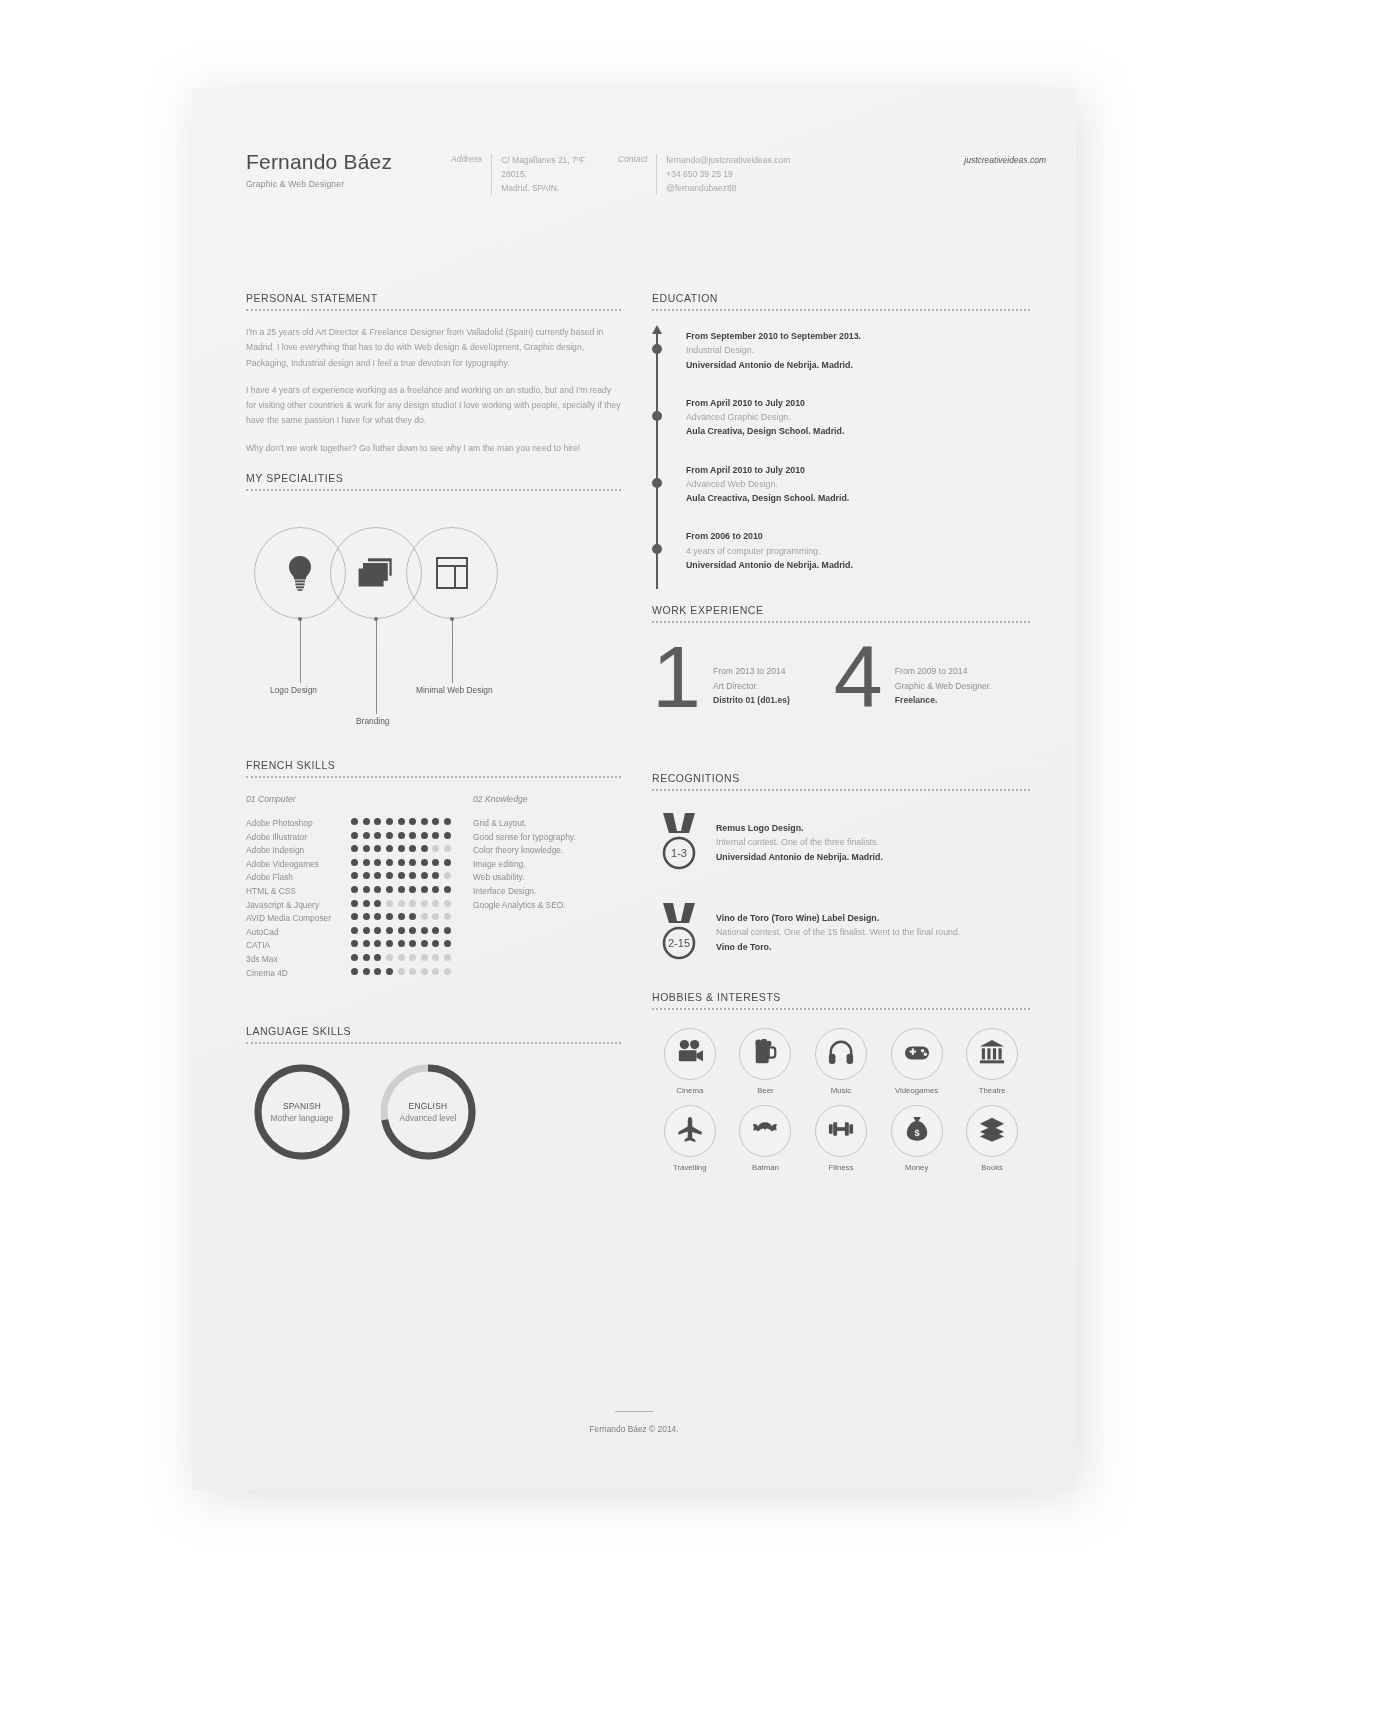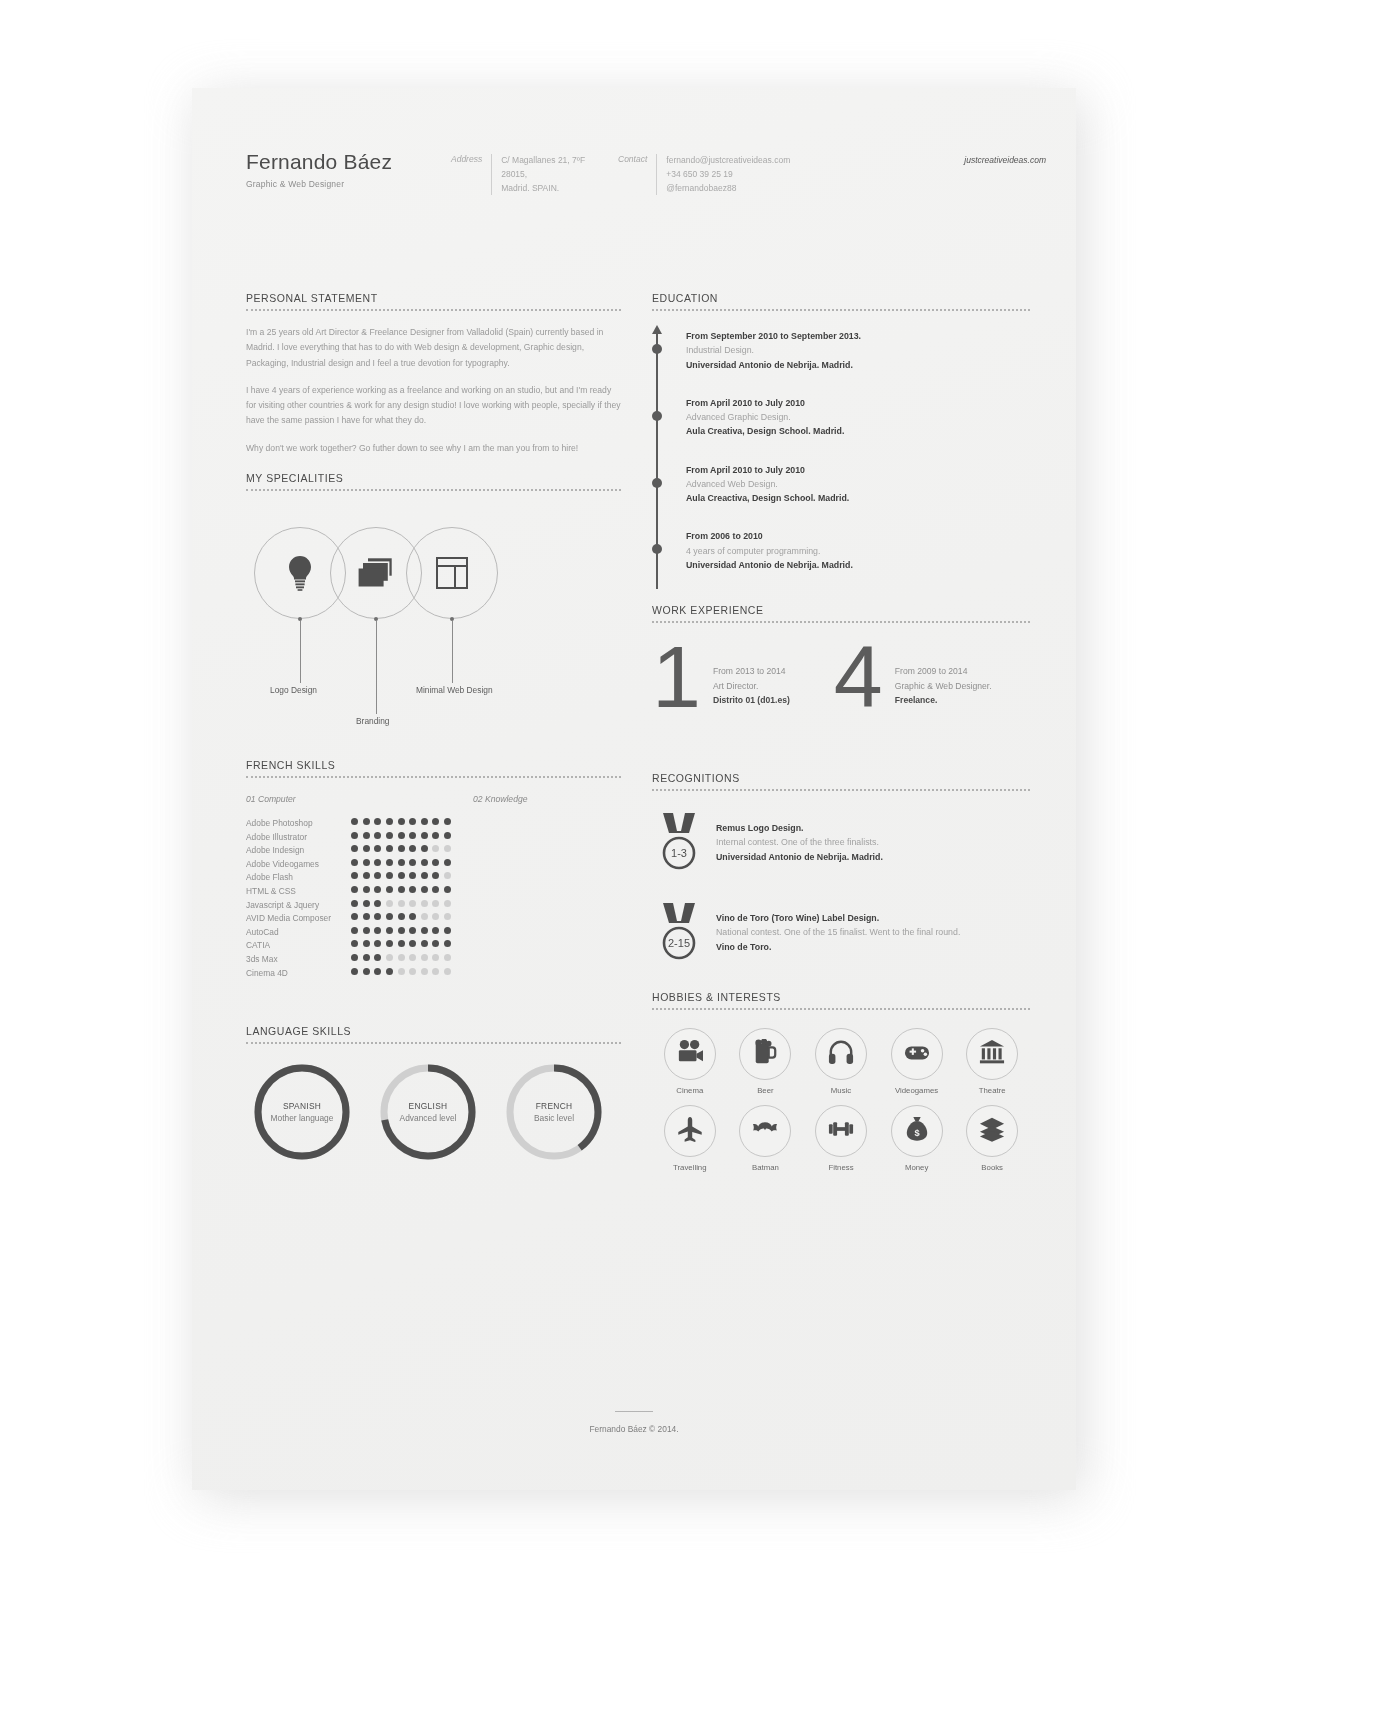--- a/index.html
+++ b/index.html
@@ -150,21 +150,21 @@
       <div class="site">justcreativeideas.com</div>
     </div>
 
     <div class="colL">
 
       <div>
         <div class="sec-title">PERSONAL STATEMENT</div>
         <div class="dotrule"></div>
         <div class="para">I'm a 25 years old Art Director &amp; Freelance Designer from Valladolid (Spain) currently based in Madrid. I love everything that has to do with Web design &amp; development, Graphic design, Packaging, Industrial design and I feel a true devotion for typography.</div>
         <div class="para">I have 4 years of experience working as a freelance and working on an studio, but and I'm ready for visiting other countries &amp; work for any design studio! I love working with people, specially if they have the same passion I have for what they do.</div>
-        <div class="para">Why don't we work together? Go futher down to see why I am the man you from to hire!</div>
+        <div class="para">Why don't we work together? Go futher down to see why I am the man you need to hire!</div>
       </div>
 
       <div style="margin-top:16px">
         <div class="sec-title">MY SPECIALITIES</div>
         <div class="dotrule"></div>
 
         <div class="spec-wrap">
           <div class="spec-circle c1"></div>
           <div class="spec-circle c2"></div>
           <div class="spec-circle c3"></div>
@@ -383,20 +383,29 @@
                     <span class="dot off"></span>
                     <span class="dot off"></span>
                     <span class="dot off"></span>
                     <span class="dot off"></span>
                   </span>
                 </div>
               </div>
           </div>
           <div style="width:170px; padding-left:22px;">
             <div class="ds-col-hdr">02 Knowledge</div>
+            <div id="knowledge-rows">
+                <div class="kn-row">Grid &amp; Layout.</div>
+                <div class="kn-row">Good sense for typography.</div>
+                <div class="kn-row">Color theory knowledge.</div>
+                <div class="kn-row">Image editing.</div>
+                <div class="kn-row">Web usability.</div>
+                <div class="kn-row">Interface Design.</div>
+                <div class="kn-row">Google Analytics &amp; SEO.</div>
+              </div>
           </div>
         </div>
       </div>
 
       <div style="margin-top:44px">
         <div class="sec-title">LANGUAGE SKILLS</div>
         <div class="dotrule"></div>
         <div class="lang-wrap" id="lang-rings">
             <div class="ring">
               <svg width="104" height="104" viewBox="0 0 104 104">
@@ -411,30 +420,20 @@
             <div class="ring">
               <svg width="104" height="104" viewBox="0 0 104 104">
                 <circle cx="52" cy="52" r="44" fill="none" stroke="#cfcfcf" stroke-width="7"></circle>
                 <circle cx="52" cy="52" r="44" fill="none" stroke="#4f4f4f" stroke-width="7" stroke-dasharray="199.1 77.4" transform="rotate(-90 52 52)"></circle>
               </svg>
               <div class="ring-txt">
                 <div class="ring-name">ENGLISH</div>
                 <div class="ring-sub">Advanced level</div>
               </div>
             </div>
-            <div class="ring">
-              <svg width="104" height="104" viewBox="0 0 104 104">
-                <circle cx="52" cy="52" r="44" fill="none" stroke="#cfcfcf" stroke-width="7"></circle>
-                <circle cx="52" cy="52" r="44" fill="none" stroke="#4f4f4f" stroke-width="7" stroke-dasharray="110.6 165.9" transform="rotate(-90 52 52)"></circle>
-              </svg>
-              <div class="ring-txt">
-                <div class="ring-name">FRENCH</div>
-                <div class="ring-sub">Basic level</div>
-              </div>
-            </div>
           </div>
       </div>
     </div>
 
     <div class="colR">
 
       <div>
         <div class="sec-title">EDUCATION</div>
         <div class="dotrule"></div>
         <div class="edu">

